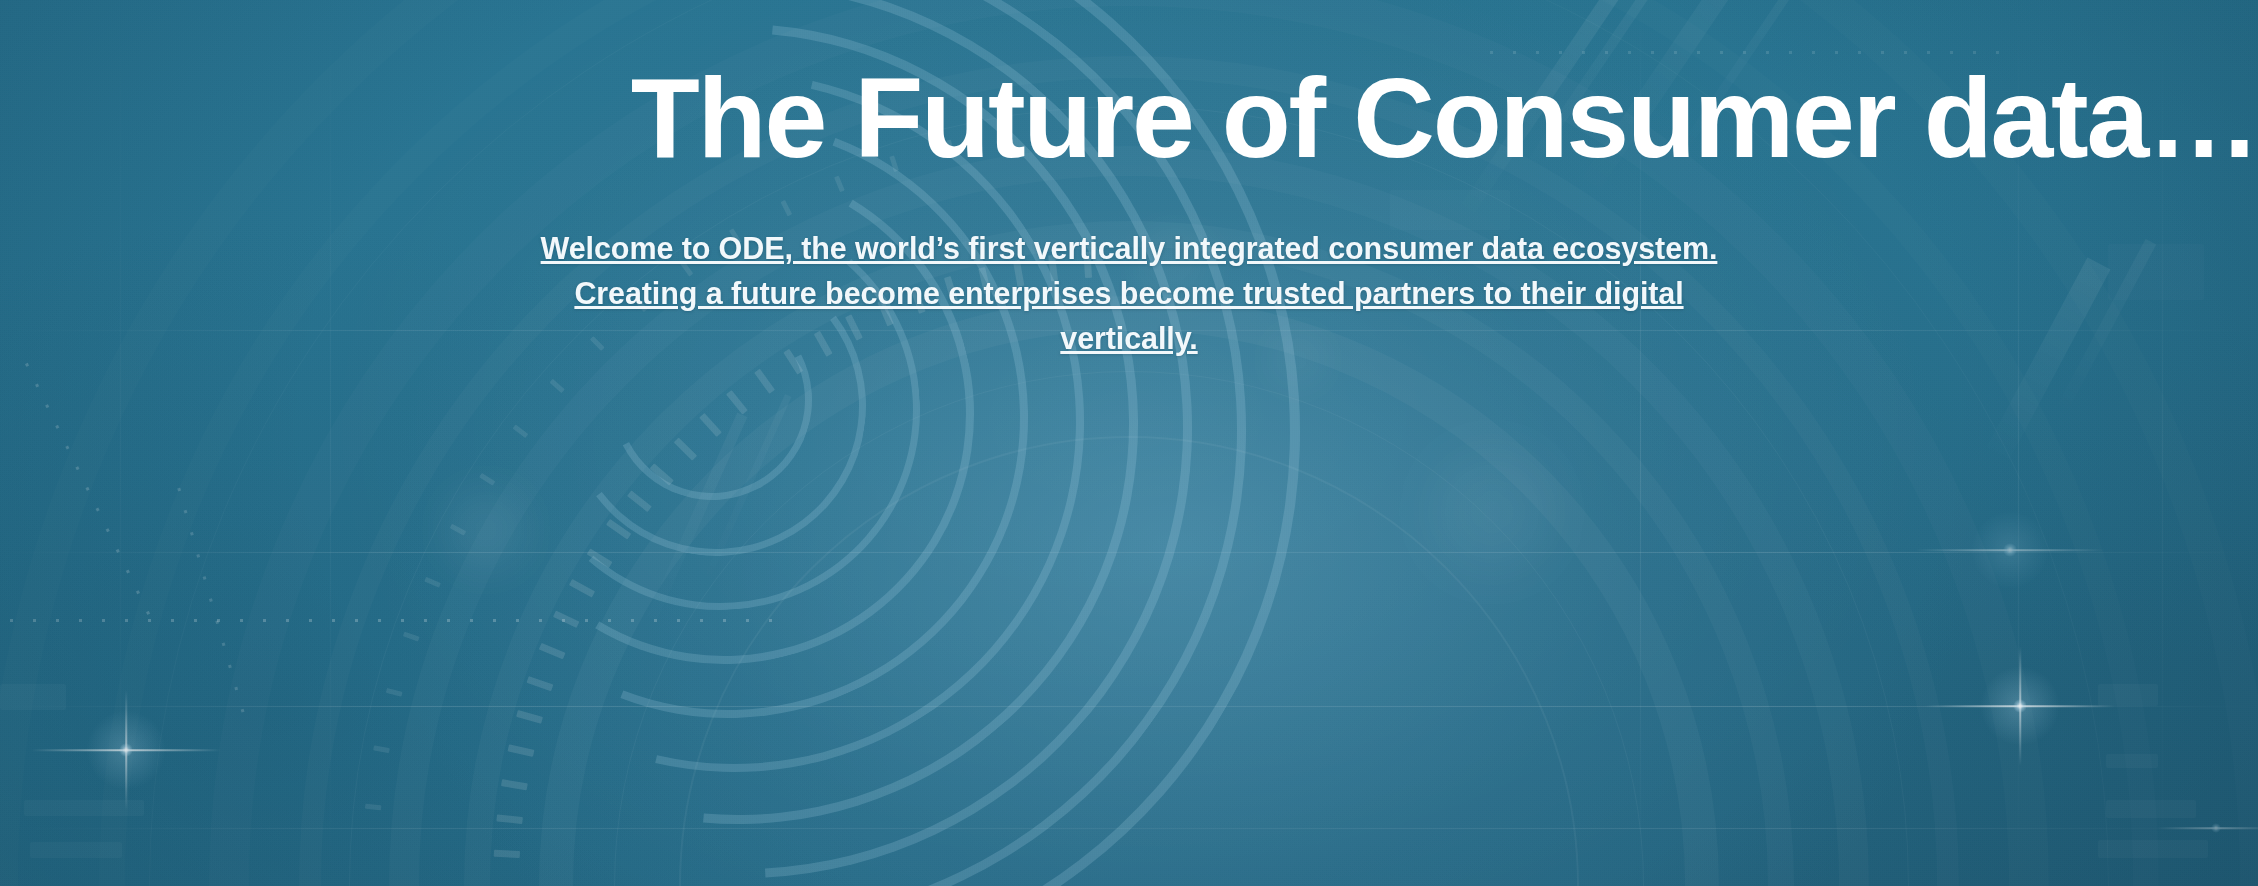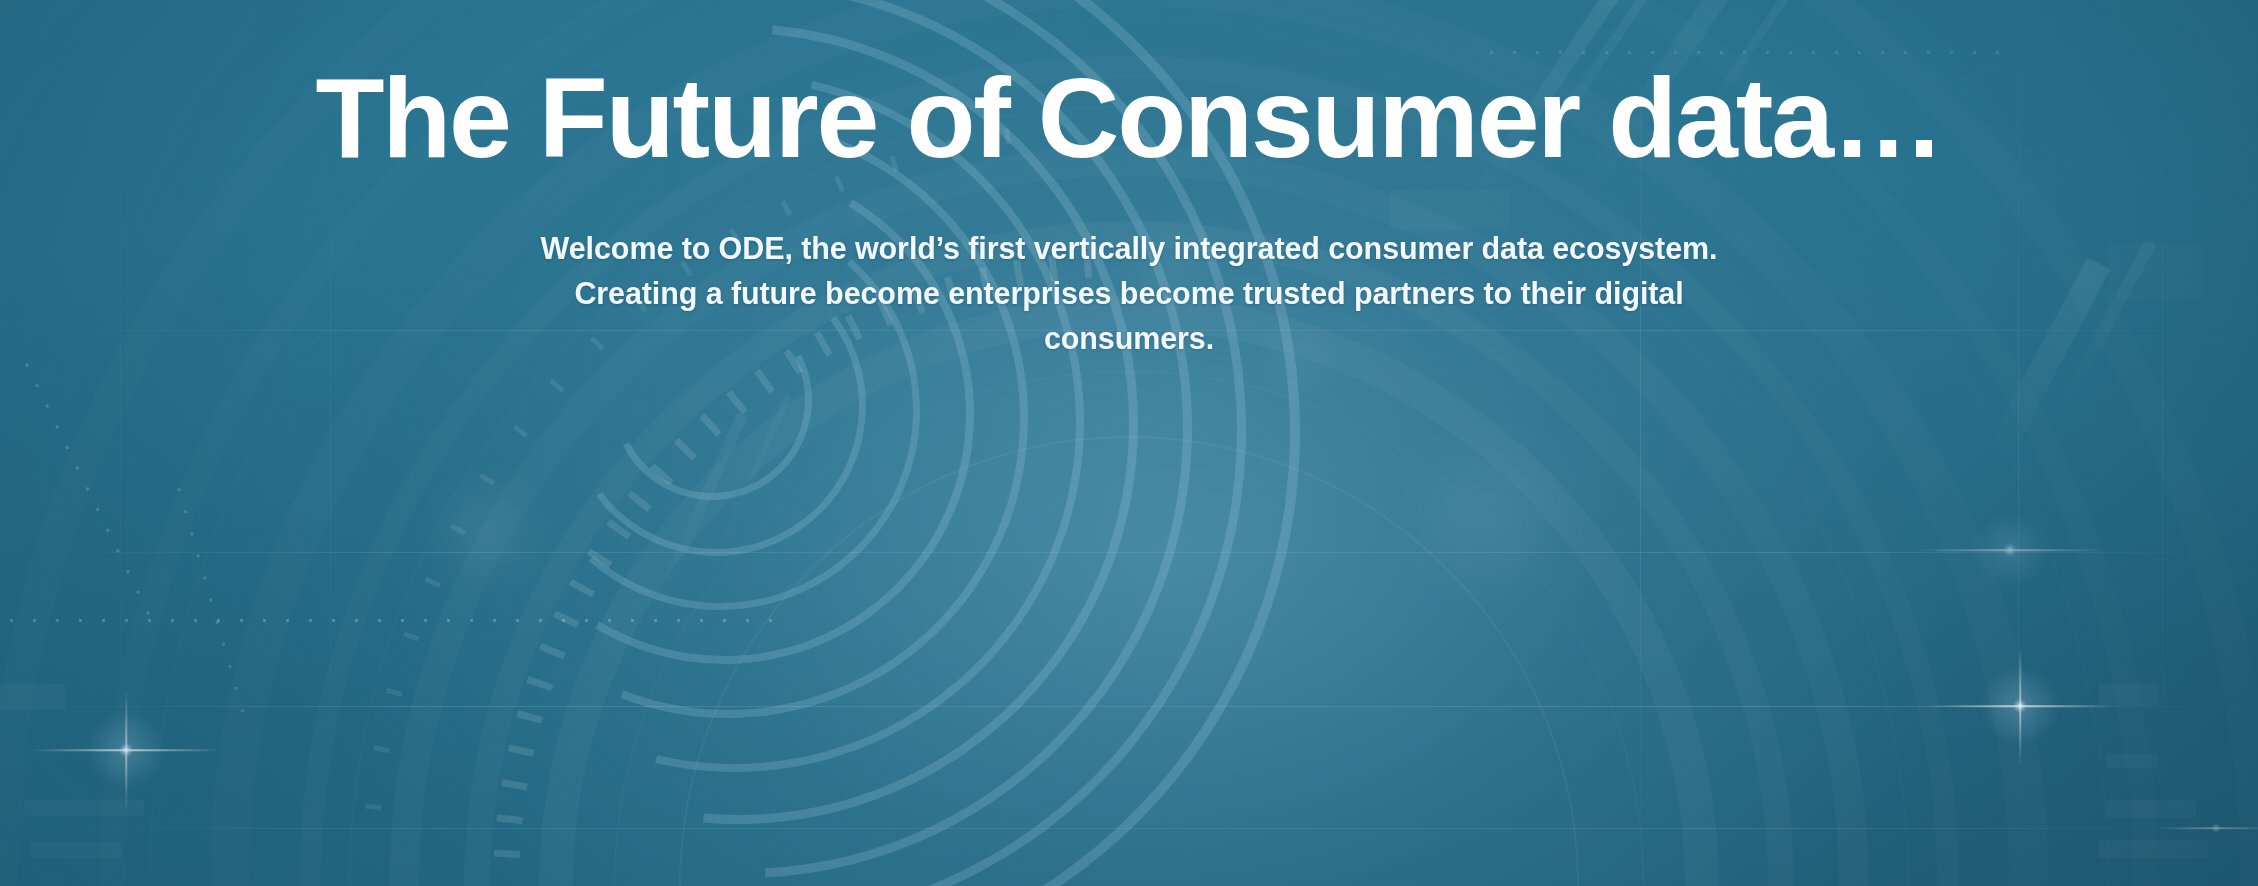--- a/index.html
+++ b/index.html
@@ -161,35 +161,35 @@
     text-align:center;
     color:#ffffff;
     font-weight:700;
     font-size:113px;
     line-height:112px;
     letter-spacing:-1.5px;
     padding-top:62px;
     white-space:nowrap;
   }
   .headline .hl-line { display:block; }
-  .headline .hl-line.l1 { letter-spacing:-2.2px; }
+  .headline .hl-line.l1 { letter-spacing:-2.2px;text-align:right; }
   .headline .hl-line.l3 { letter-spacing:-1px; }
 
   .lede {
     width:1230px;
     text-align:center;
     color:#f2f8fb;
     font-weight:700;
     font-size:30.5px;
     line-height:45px;
     letter-spacing:-0.1px;
     margin-top:52px;
     text-shadow:0 1px 3px rgba(16,60,82,0.30);
   }
-  .lede .ld-line { display:block; }
+  .lede .ld-line { display:block;text-decoration:underline; }
 </style>
 </head>
 <body>
 
 <div id="hero">
 
   <div class="bg-wash"></div>
 
   <div>
     <div class="band" style="width:1180px;height:1180px;border-width:34px;opacity:.85;"></div>
@@ -434,17 +434,17 @@
 
   <div class="content">
 
     <h1 class="headline">
       <span class="hl-line l1">The Future of Consumer data…</span>
     </h1>
 
     <p class="lede">
       <span class="ld-line">Welcome to ODE, the world’s first vertically integrated consumer data ecosystem.</span>
       <span class="ld-line">Creating a future become enterprises become trusted partners to their digital</span>
-      <span class="ld-line">consumers.</span>
+      <span class="ld-line">vertically.</span>
     </p>
 
   </div>
 </div>
 
 </body></html>

